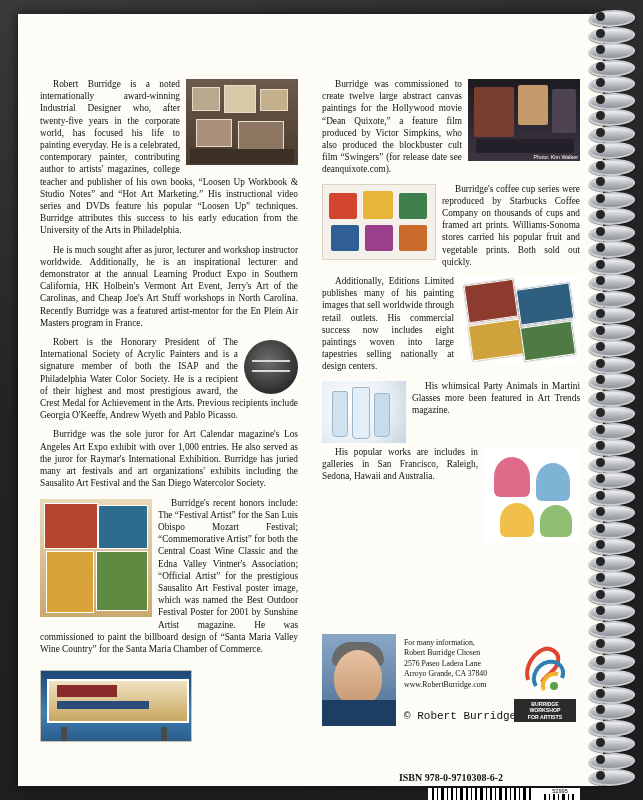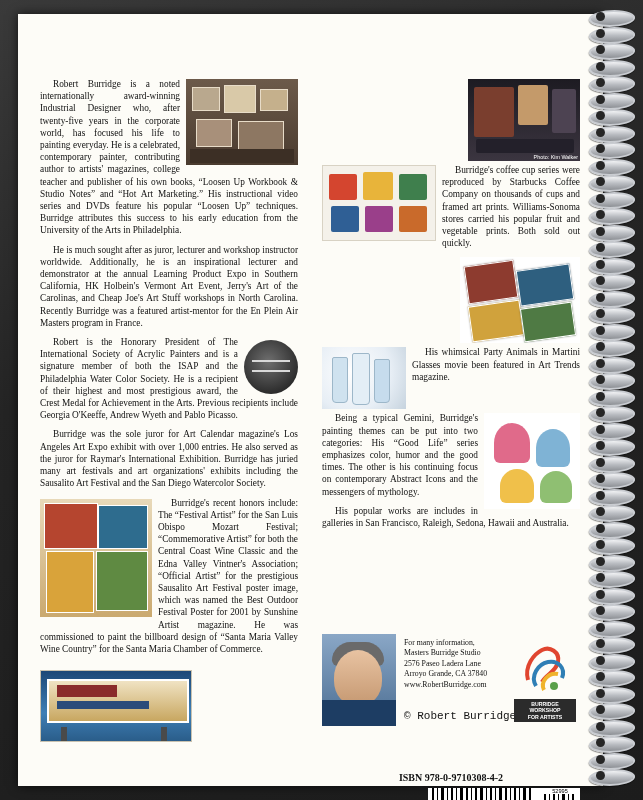--- a/index.html
+++ b/index.html
@@ -329,20 +329,21 @@
       <div class="col col-right">
 
         <div class="img ph-movie float-r">
           <div class="spot" style="left:6px;top:8px;width:40px;height:50px;background:#7a3e2e;"></div>
           <div class="spot" style="left:50px;top:6px;width:30px;height:40px;background:#c49a6a;"></div>
           <div class="spot" style="left:84px;top:10px;width:24px;height:44px;background:#4d4352;"></div>
           <div class="spot" style="left:8px;top:60px;width:98px;height:14px;background:#23202a;"></div>
           <div class="cap" style="right:2px;bottom:1px;">Photo: Kim Walker</div>
         </div>
 
+        <p class="body">Burridge was commissioned to create twelve large abstract canvas paintings for the Hollywood movie “Dean Quixote,” a feature film produced by Victor Simpkins, who also produced the blockbuster cult film “Swingers” (for release date see deanquixote.com).</p>
 
         <div style="clear:both;"></div>
 
         <div class="img cups float-l">
           <div class="cup" style="left:6px;top:8px;width:28px;height:26px;background:#d4452f;"></div>
           <div class="cup" style="left:40px;top:6px;width:30px;height:28px;background:#e8b43a;"></div>
           <div class="cup" style="left:76px;top:8px;width:28px;height:26px;background:#3f7f4d;"></div>
           <div class="cup" style="left:8px;top:40px;width:28px;height:26px;background:#2f5f95;"></div>
           <div class="cup" style="left:42px;top:40px;width:28px;height:26px;background:#9a3f8a;"></div>
           <div class="cup" style="left:76px;top:40px;width:28px;height:26px;background:#c96a2b;"></div>
@@ -352,53 +353,53 @@
 
         <div style="clear:both;"></div>
 
         <div class="img tapestry float-r">
           <div class="t" style="left:6px;top:6px;width:48px;height:36px;background:#8d3b2f;"></div>
           <div class="t" style="left:58px;top:10px;width:52px;height:34px;background:#2e5f7f;"></div>
           <div class="t" style="left:10px;top:46px;width:50px;height:34px;background:#d0a23c;"></div>
           <div class="t" style="left:62px;top:48px;width:50px;height:32px;background:#4f7a44;"></div>
         </div>
 
+        <p class="body">Additionally, Editions Limited publishes many of his painting images that sell worldwide through retail outlets. His commercial success now includes eight paintings woven into large tapestries selling nationally at design centers.</p>
 
         <div style="clear:both;"></div>
 
         <div class="img vodka float-l">
           <div class="bot" style="left:10px;top:10px;width:14px;height:44px;background:#cfe2ef;border:1px solid #9db7c9;"></div>
           <div class="bot" style="left:30px;top:6px;width:16px;height:50px;background:#e3eef6;border:1px solid #9db7c9;"></div>
           <div class="bot" style="left:52px;top:12px;width:14px;height:42px;background:#c6dced;border:1px solid #9db7c9;"></div>
         </div>
 
-        <p class="body">His whimsical Party Animals in Martini Glasses movie been featured in Art Trends magazine.</p>
+        <p class="body">His whimsical Party Animals in Martini Glasses more been featured in Art Trends magazine.</p>
 
         <div style="clear:both;"></div>
 
         <div class="img martini float-r">
           <div style="position:absolute;left:10px;top:10px;width:36px;height:40px;background:#e06a8a;border-radius:50% 50% 6px 6px;"></div>
           <div style="position:absolute;left:52px;top:16px;width:34px;height:38px;background:#7fb3d5;border-radius:50% 50% 6px 6px;"></div>
           <div style="position:absolute;left:16px;top:56px;width:34px;height:34px;background:#f0c04a;border-radius:50% 50% 6px 6px;"></div>
           <div style="position:absolute;left:56px;top:58px;width:32px;height:32px;background:#8fbf72;border-radius:50% 50% 6px 6px;"></div>
         </div>
 
-        <p class="body">Being a typical Gemini, Burridge's painting themes can be put into two categories: His “Good Life” series emphasizes color, humor and the good times. The other is his continuing focus on contemporary Abstract Icons and the messengers of mythology.</p>
         <p class="body">His popular works are includes in galleries in San Francisco, Raleigh, Sedona, Hawaii and Australia.</p>
       </div>
 
       <div class="pub-block">
         <div class="pub-photo">
           <div class="hair"></div>
           <div class="face"></div>
           <div class="shirt"></div>
         </div>
         <div class="pub-text">
           <div>For many information,</div>
-          <div>Masters Burridge Studio</div>
+          <div>Robert Burridge Chosen</div>
           <div>2576 Paseo Ladera Lane</div>
           <div>Arroyo Grande, CA  37840</div>
           <div>www.RobertBurridge.com</div>
         </div>
         <div class="copyright">© Robert Burridge 2007</div>
 
         <div class="logo-bwa">
           <div class="logo-mark">
             <svg width="50" height="54" viewBox="0 0 50 54">
               <path d="M8 40 C4 26, 14 14, 22 10 C30 6, 40 12, 38 22 C36 32, 26 34, 22 42" fill="none" stroke="#e0452f" stroke-width="4"></path>
@@ -408,21 +409,21 @@
             </svg>
           </div>
           <div class="logo-txt">
             <span>BURRIDGE</span><br>
             <span>WORKSHOP</span><br>
             <span>FOR ARTISTS</span>
           </div>
         </div>
       </div>
 
-      <div class="isbn">ISBN 978-0-9710308-4-2</div>
+      <div class="isbn">ISBN 978-0-9710308-6-2</div>
 
       <div class="barcode-wrap">
         <div class="barcode">
           <div class="bar" style="left:4px;width:2px;"></div>
           <div class="bar" style="left:9px;width:1px;"></div>
           <div class="bar" style="left:13px;width:3px;"></div>
           <div class="bar" style="left:19px;width:1px;"></div>
           <div class="bar" style="left:23px;width:2px;"></div>
           <div class="bar" style="left:28px;width:1px;"></div>
           <div class="bar" style="left:32px;width:3px;"></div>

